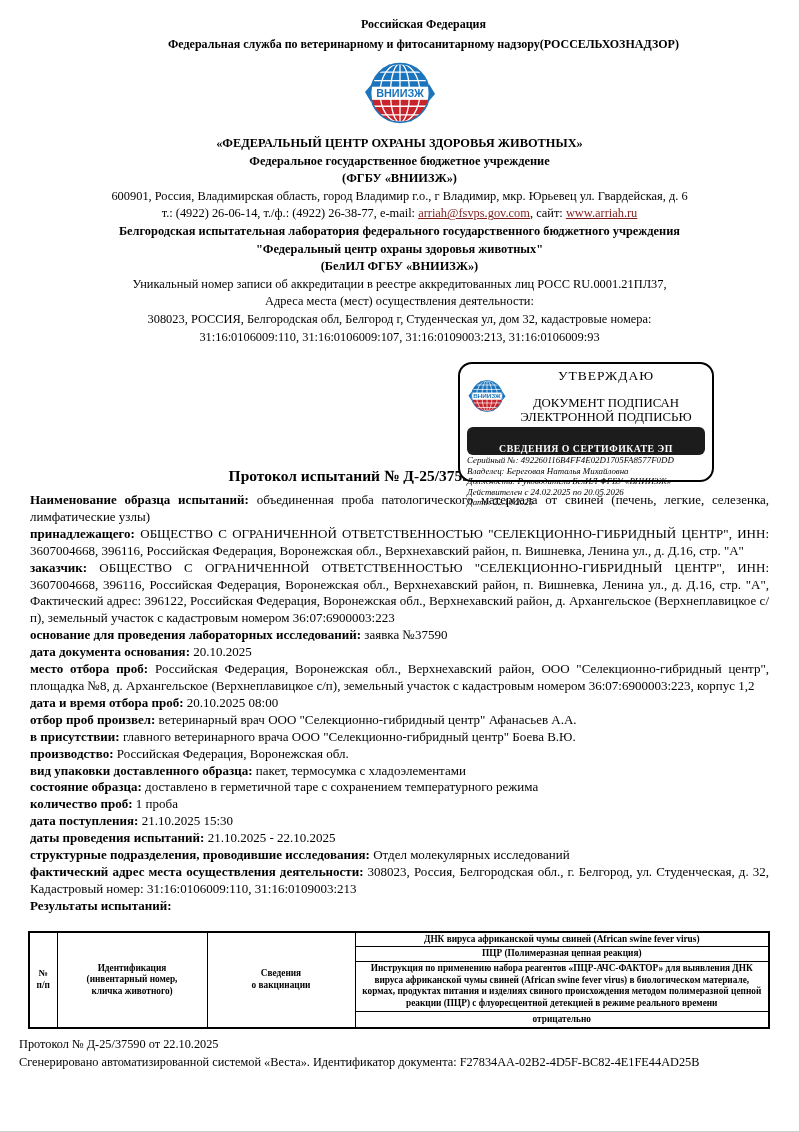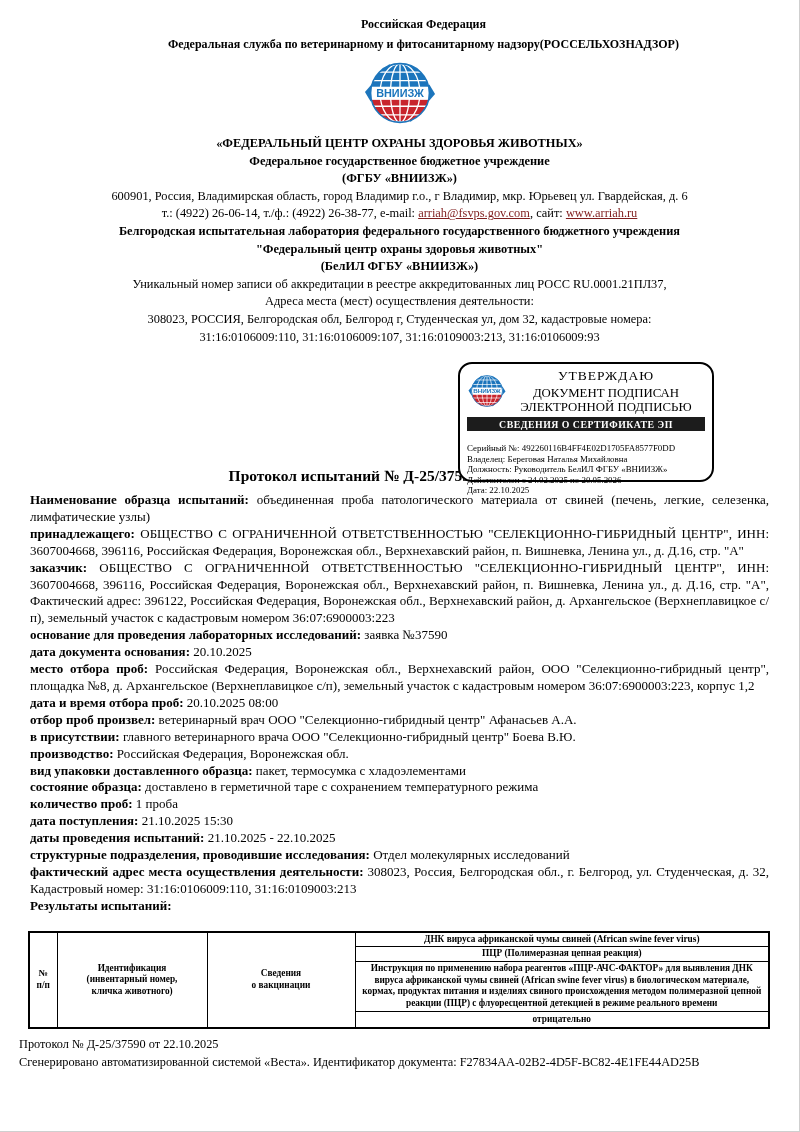--- a/index.html
+++ b/index.html
@@ -20,26 +20,26 @@
 
   
   .stamp {
     position:absolute; left:458px; top:362px; width:256px; height:120px;
     border:2px solid #000; border-radius:14px; background:#fff;
     padding:4px 7px 2px 7px; font-family:"Liberation Serif", serif;
   }
   .stamp-top { display:flex; align-items:center; }
   .stamp-top-text { flex:1; text-align:center; }
   .stamp-approve { font-size:13.5px; letter-spacing:1px; }
-  .stamp-signed { font-size:12.8px; line-height:14px; margin-top:2px; }
+  .stamp-signed { font-size:12.8px; line-height:14px; margin-top:12px; }
   .stamp-bar {
     margin-top:3px; background:#1c1c1c; color:#fff; text-align:center;
-    font-size:9.8px; font-weight:bold; letter-spacing:0.5px; padding:2px 0 1px 0;
-  }
-  .stamp-details { margin-top:12px; font-size:8.9px; line-height:10.6px; }
+    font-size:9.8px; font-weight:bold; letter-spacing:0.5px; padding:16px 0 1px 0;border-radius:6px;
+  }
+  .stamp-details { margin-top:0; font-size:8.9px; line-height:10.6px;font-style:italic; }
 
   .doc-title { font-size:15.5px; font-weight:bold; text-align:center; line-height:22px; margin:0; }
 
   .body-text { margin:5px 30px 16px 30px; }
   .body-text p { margin:0; font-size:13px; line-height:16.9px; text-align:justify; }
 
   table.results {
     width:740px; margin:5px 0 0 28px; border-collapse:collapse;
     border:2px solid #000; table-layout:fixed;
   }

